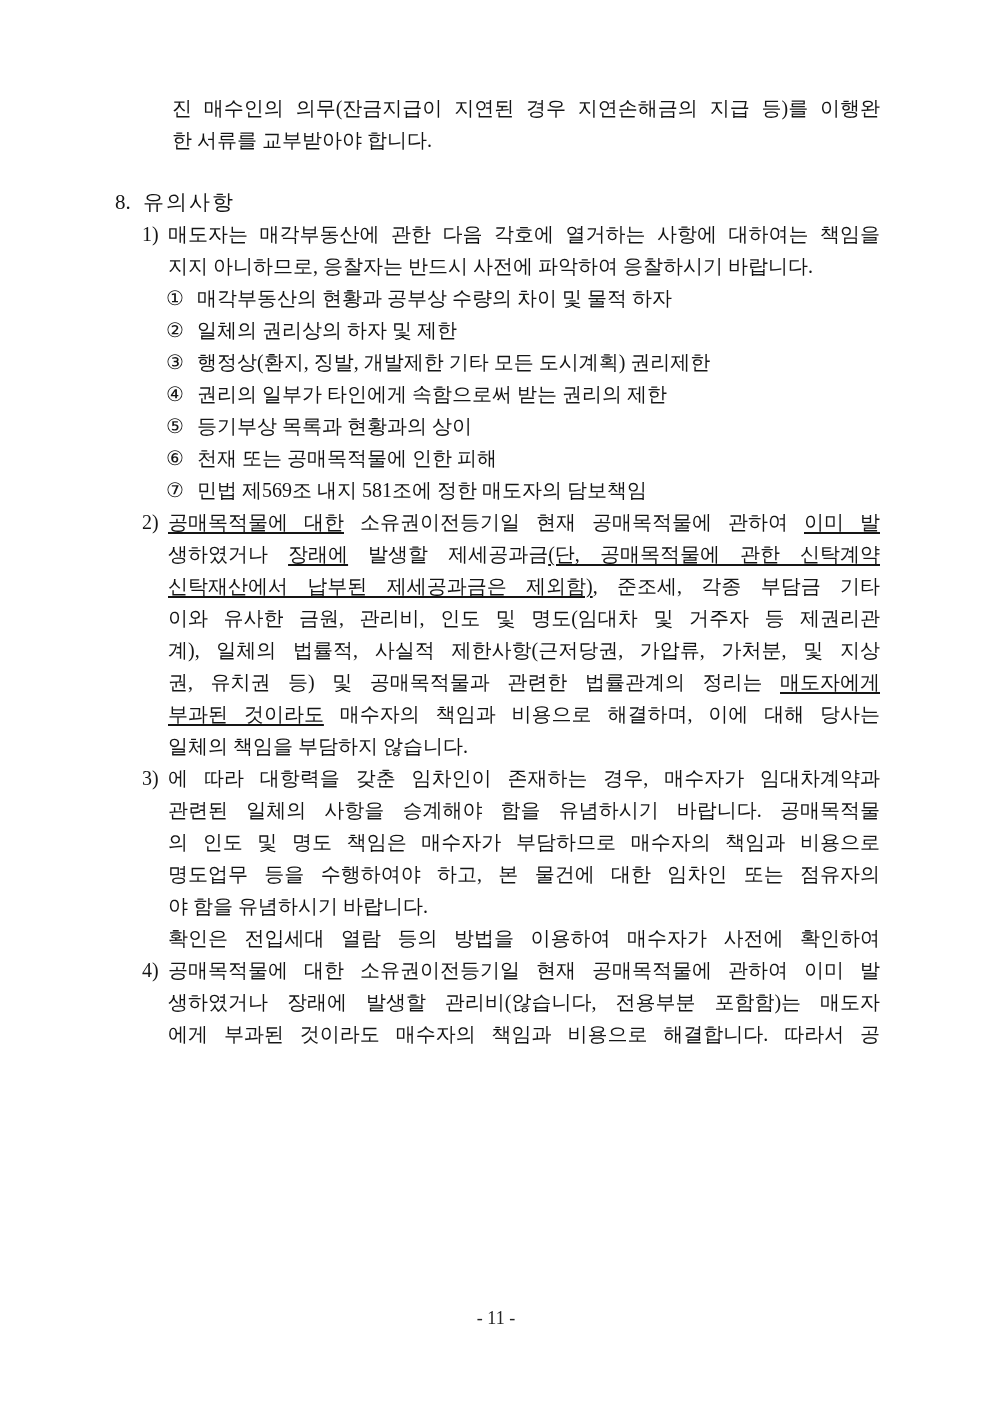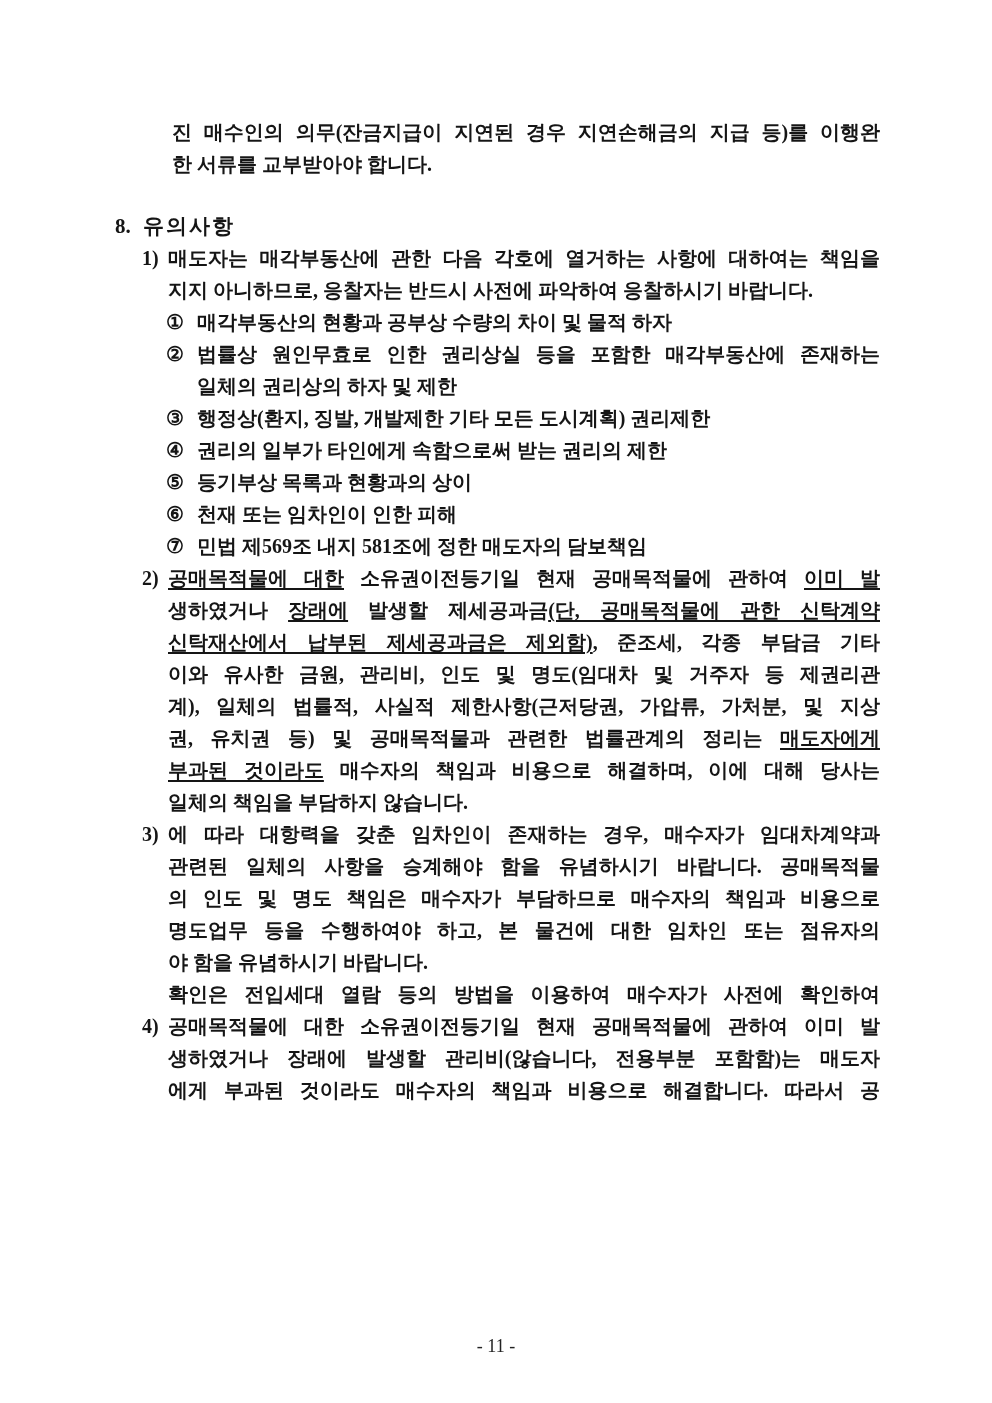--- a/index.html
+++ b/index.html
@@ -10,22 +10,21 @@
   .page {
     position: relative;
     width: 992px;
     height: 1403px;
     background: #ffffff;
     color: #151515;
     font-family: "Liberation Serif", "DejaVu Serif", serif;
     overflow: hidden;
   }
   .doc {
-    padding-top: 116px;
-    font-weight: bold;
+    padding-top: 92px;
   }
   .block-intro {
     margin-left: 172px;
     width: 708px;
   }
   .heading {
     display: flex;
     margin: 30px 0 0 115px;
     font-size: 21px;
     line-height: 32px;
@@ -79,21 +78,21 @@
     text-align: left;
     text-align-last: left;
   }
   .ul {
     text-decoration: underline;
     text-decoration-thickness: 2px;
     text-underline-offset: 3px;
   }
   .footer {
     position: absolute;
-    top: 1334px;
+    top: 1306px;
     left: 0;
     width: 992px;
     text-align: center;
     font-size: 18px;
     line-height: 24px;
     color: #222222;
   }
 </style>
 </head>
 <body>
@@ -119,21 +118,20 @@
       </div>
       <div class="block-circ">
         <span class="marker">①</span>
         <div class="lines">
           <div class="line end"><span>매각부동산의 현황과 공부상 수량의 차이 및 물적 하자</span></div>
         </div>
       </div>
       <div class="block-circ">
         <span class="marker">②</span>
         <div class="lines">
-          <div class="line"><span>법률상 원인무효로 인한 권리상실 등을 포함한 매각부동산에 존재하는</span></div>
           <div class="line end"><span>일체의 권리상의 하자 및 제한</span></div>
         </div>
       </div>
       <div class="block-circ">
         <span class="marker">③</span>
         <div class="lines">
           <div class="line end"><span>행정상(환지, 징발, 개발제한 기타 모든 도시계획) 권리제한</span></div>
         </div>
       </div>
       <div class="block-circ">
@@ -144,21 +142,21 @@
       </div>
       <div class="block-circ">
         <span class="marker">⑤</span>
         <div class="lines">
           <div class="line end"><span>등기부상 목록과 현황과의 상이</span></div>
         </div>
       </div>
       <div class="block-circ">
         <span class="marker">⑥</span>
         <div class="lines">
-          <div class="line end"><span>천재 또는 임차인이 인한 피해</span></div>
+          <div class="line end"><span>천재 또는 공매목적물에 인한 피해</span></div>
         </div>
       </div>
       <div class="block-circ">
         <span class="marker">⑦</span>
         <div class="lines">
           <div class="line end"><span>민법 제569조 내지 581조에 정한 매도자의 담보책임</span></div>
         </div>
       </div>
       <div class="block-num">
         <span class="marker">2)</span>

